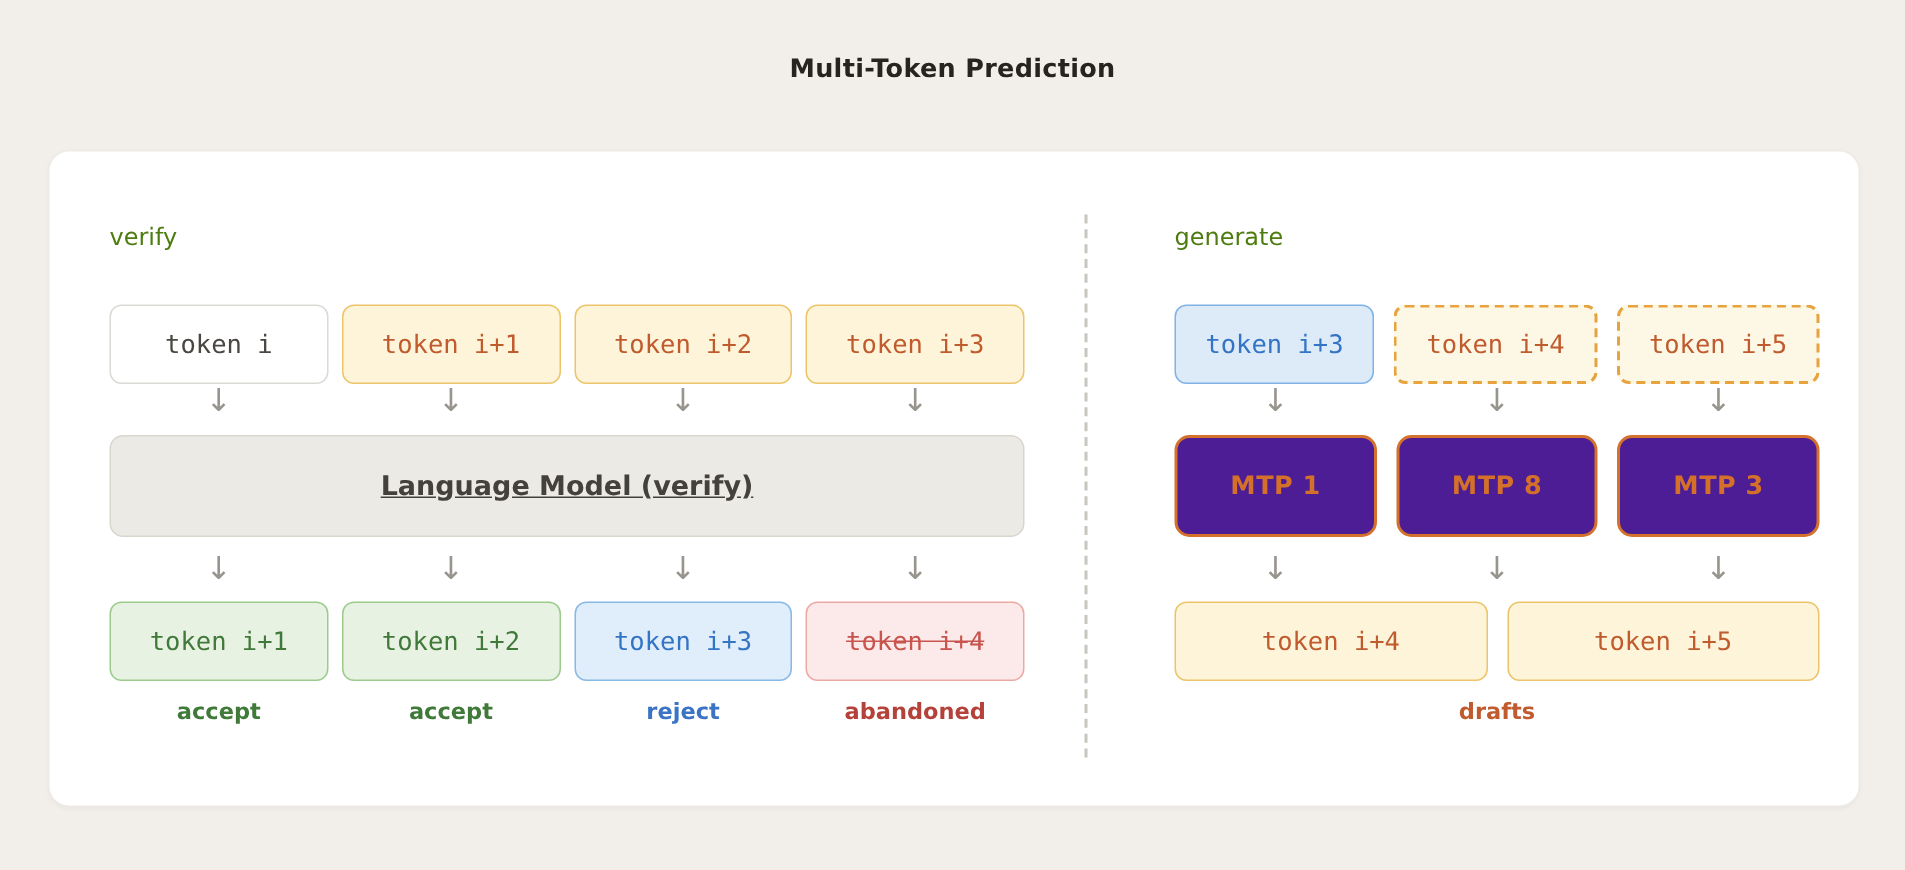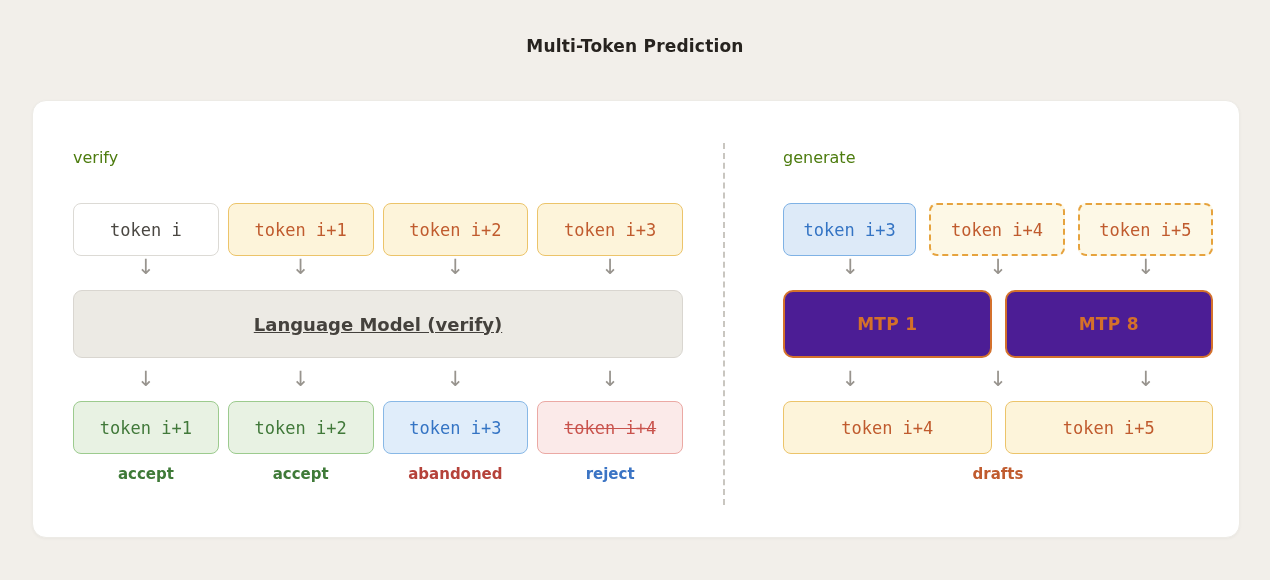--- a/index.html
+++ b/index.html
@@ -152,24 +152,24 @@
   </div>
 
   <div class="row left-col status-row">
     <div class="cell">
         <span class="status status-accept">accept</span>
       </div>
     <div class="cell">
         <span class="status status-accept">accept</span>
       </div>
     <div class="cell">
+        <span class="status status-reject">reject</span>
+      </div>
+    <div class="cell">
         <span class="status status-abandoned">abandoned</span>
-      </div>
-    <div class="cell">
-        <span class="status status-reject">reject</span>
       </div>
   </div>
 
   <div class="row right-col hdr hdr-generate">
     <span class="sec-label">generate</span>
   </div>
 
   <div class="row right-col boxes-row1">
     <div class="cell tok tok-blue">token i+3</div>
     <div class="cell tok tok-dashed">token i+4</div>
@@ -184,20 +184,21 @@
         <span class="arrow">↓</span>
       </div>
     <div class="cell">
         <span class="arrow">↓</span>
       </div>
   </div>
 
   <div class="row right-col mtp-row">
     <div class="cell mtp">MTP 1</div>
     <div class="cell mtp">MTP 8</div>
+    <div class="cell mtp">MTP 3</div>
   </div>
 
   <div class="row right-col arrows-row2">
     <div class="cell">
         <span class="arrow">↓</span>
       </div>
     <div class="cell">
         <span class="arrow">↓</span>
       </div>
     <div class="cell">

